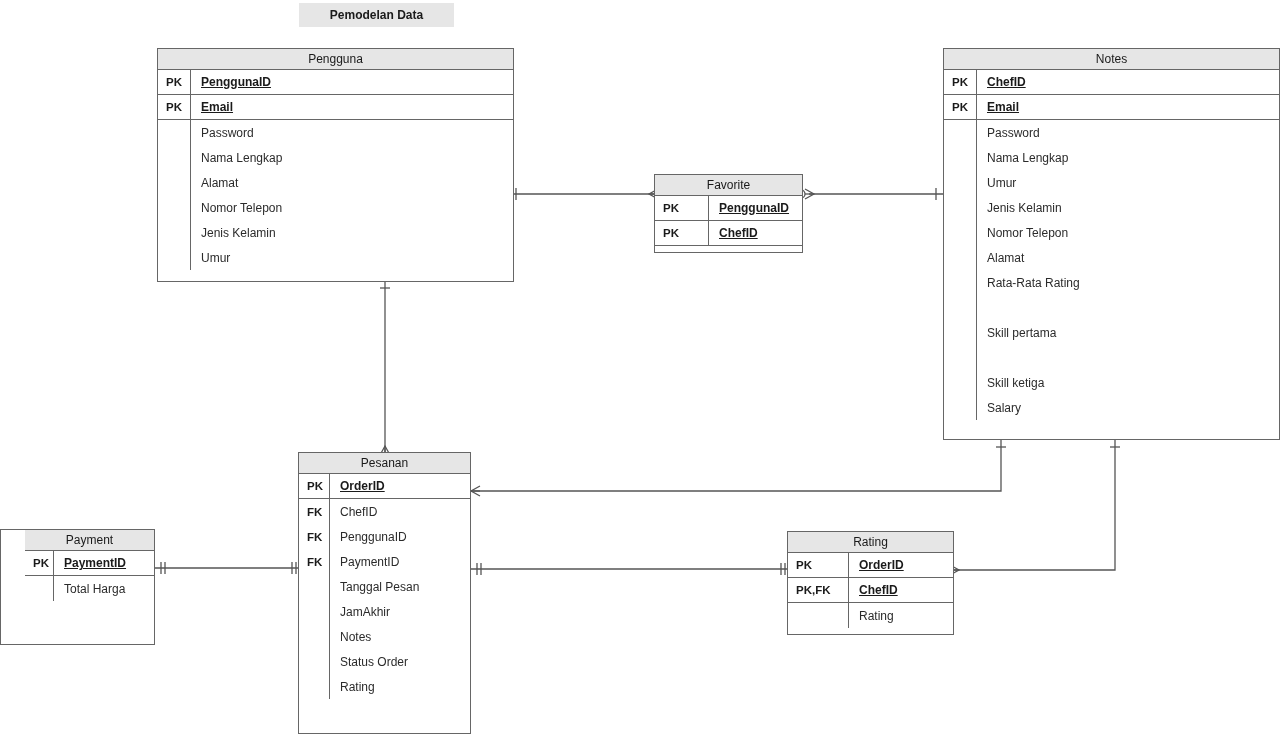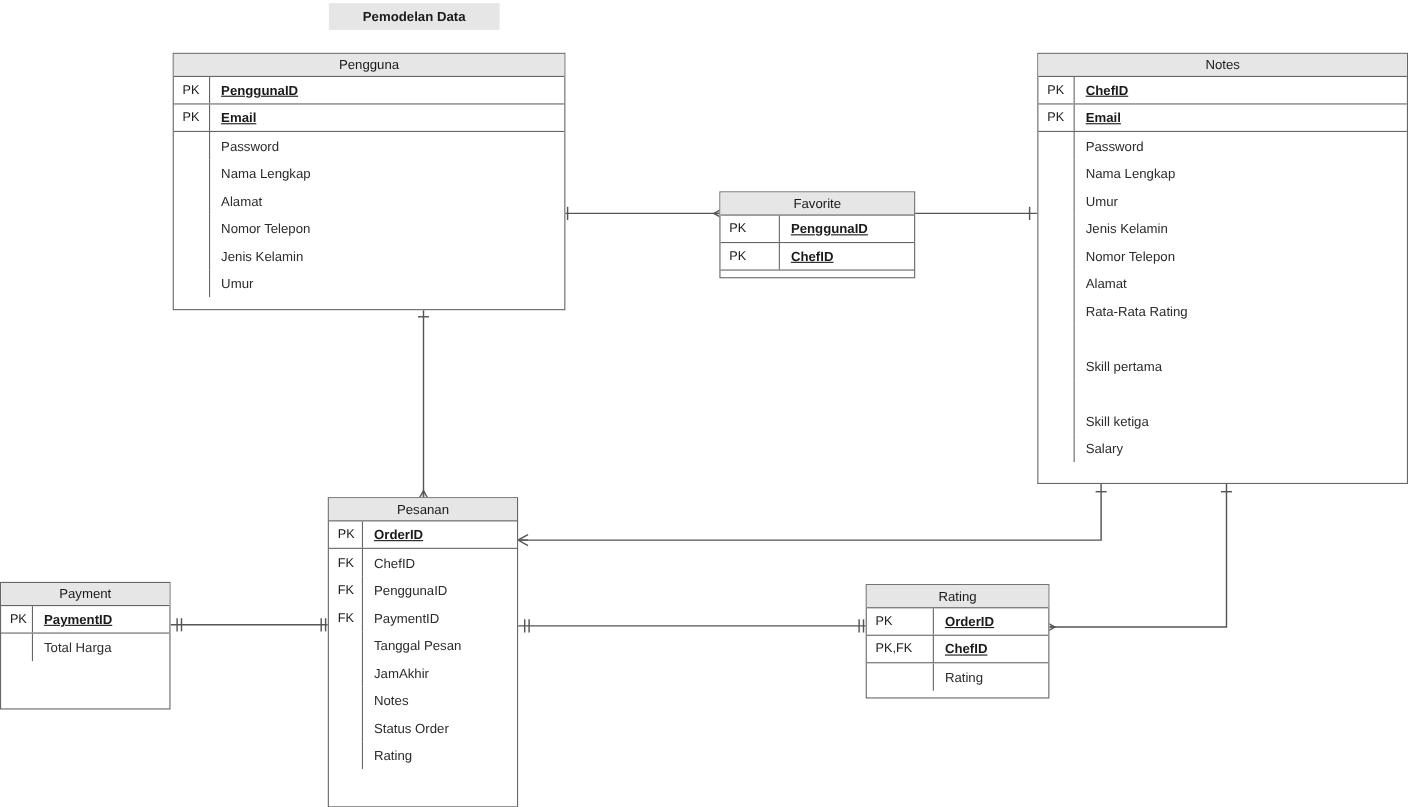--- a/index.html
+++ b/index.html
@@ -69,21 +69,21 @@
     min-height: 25px;
   }
   .row.keyed {
     border-bottom: 1px solid #666666;
   }
   .row .kcol {
     flex: 0 0 auto;
     box-sizing: border-box;
     padding-left: 8px;
     font-size: 11.5px;
-    font-weight: normal;
+    font-weight: bold;
     color: #1a1a1a;
     align-self: stretch;
     display: flex;
     align-items: center;
     border-right: 1px solid #666666;
   }
   .row .ncol {
     flex: 1 1 auto;
     box-sizing: border-box;
     padding-left: 10px;
@@ -277,21 +277,21 @@
             </div>
           </div>
           <div class="row">
             <div class="kcol empty" style="width: 33px;"></div>
             <div class="ncol">
               <span>Salary</span>
             </div>
           </div>
         </div>
       </div>
-      <div class="entity" style="left: 654px; top: 174px; width: 178px; height: 79px;">
+      <div class="entity" style="left: 654px; top: 174px; width: 149px; height: 79px;">
         <div class="entity-title">Favorite</div>
         <div class="entity-body">
           <div class="row keyed">
             <div class="kcol" style="width: 54px;">PK</div>
             <div class="ncol">
               <span>PenggunaID</span>
             </div>
           </div>
           <div class="row keyed">
             <div class="kcol" style="width: 54px;">PK</div>
@@ -353,21 +353,21 @@
             </div>
           </div>
           <div class="row">
             <div class="kcol empty" style="width: 31px;"></div>
             <div class="ncol">
               <span>Rating</span>
             </div>
           </div>
         </div>
       </div>
-      <div class="entity" style="left: 0px; top: 529px; width: 155px; height: 116px;">
+      <div class="entity" style="left: 0px; top: 529px; width: 155px; height: 116px; padding-left: 24px;">
         <div class="entity-title">Payment</div>
         <div class="entity-body">
           <div class="row keyed">
             <div class="kcol" style="width: 29px;">PK</div>
             <div class="ncol">
               <span>PaymentID</span>
             </div>
           </div>
           <div class="row">
             <div class="kcol empty" style="width: 29px;"></div>

